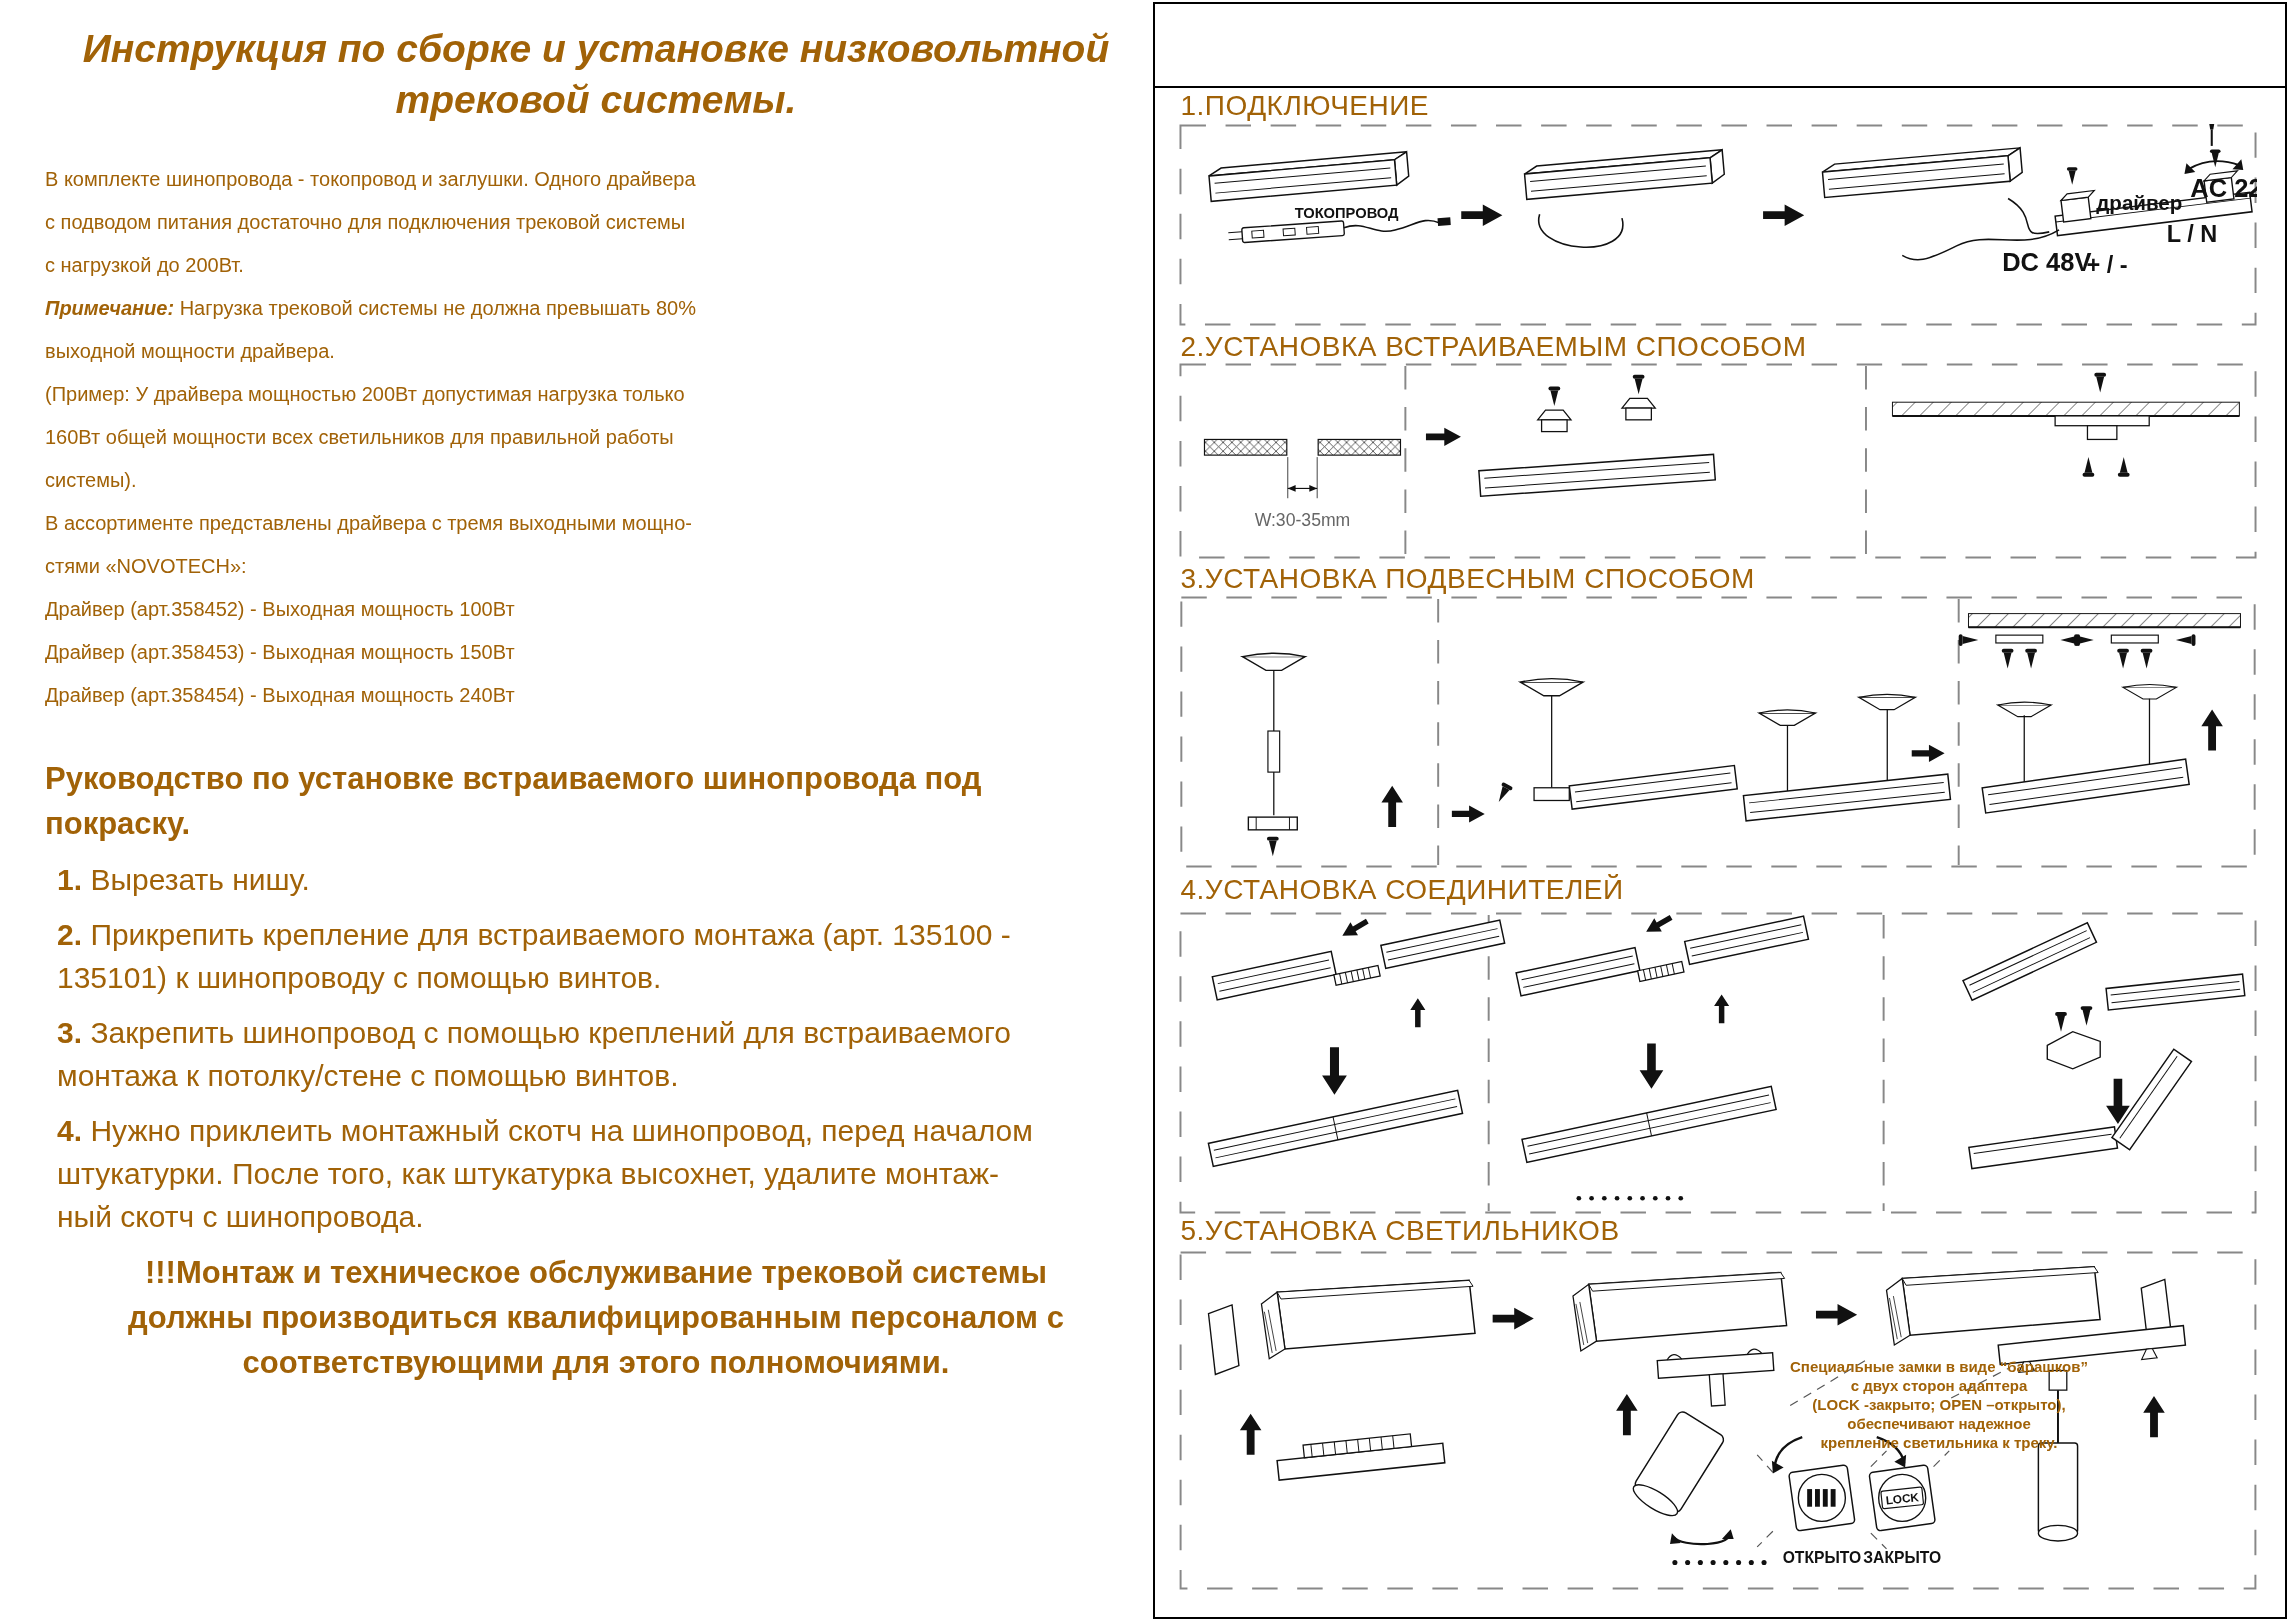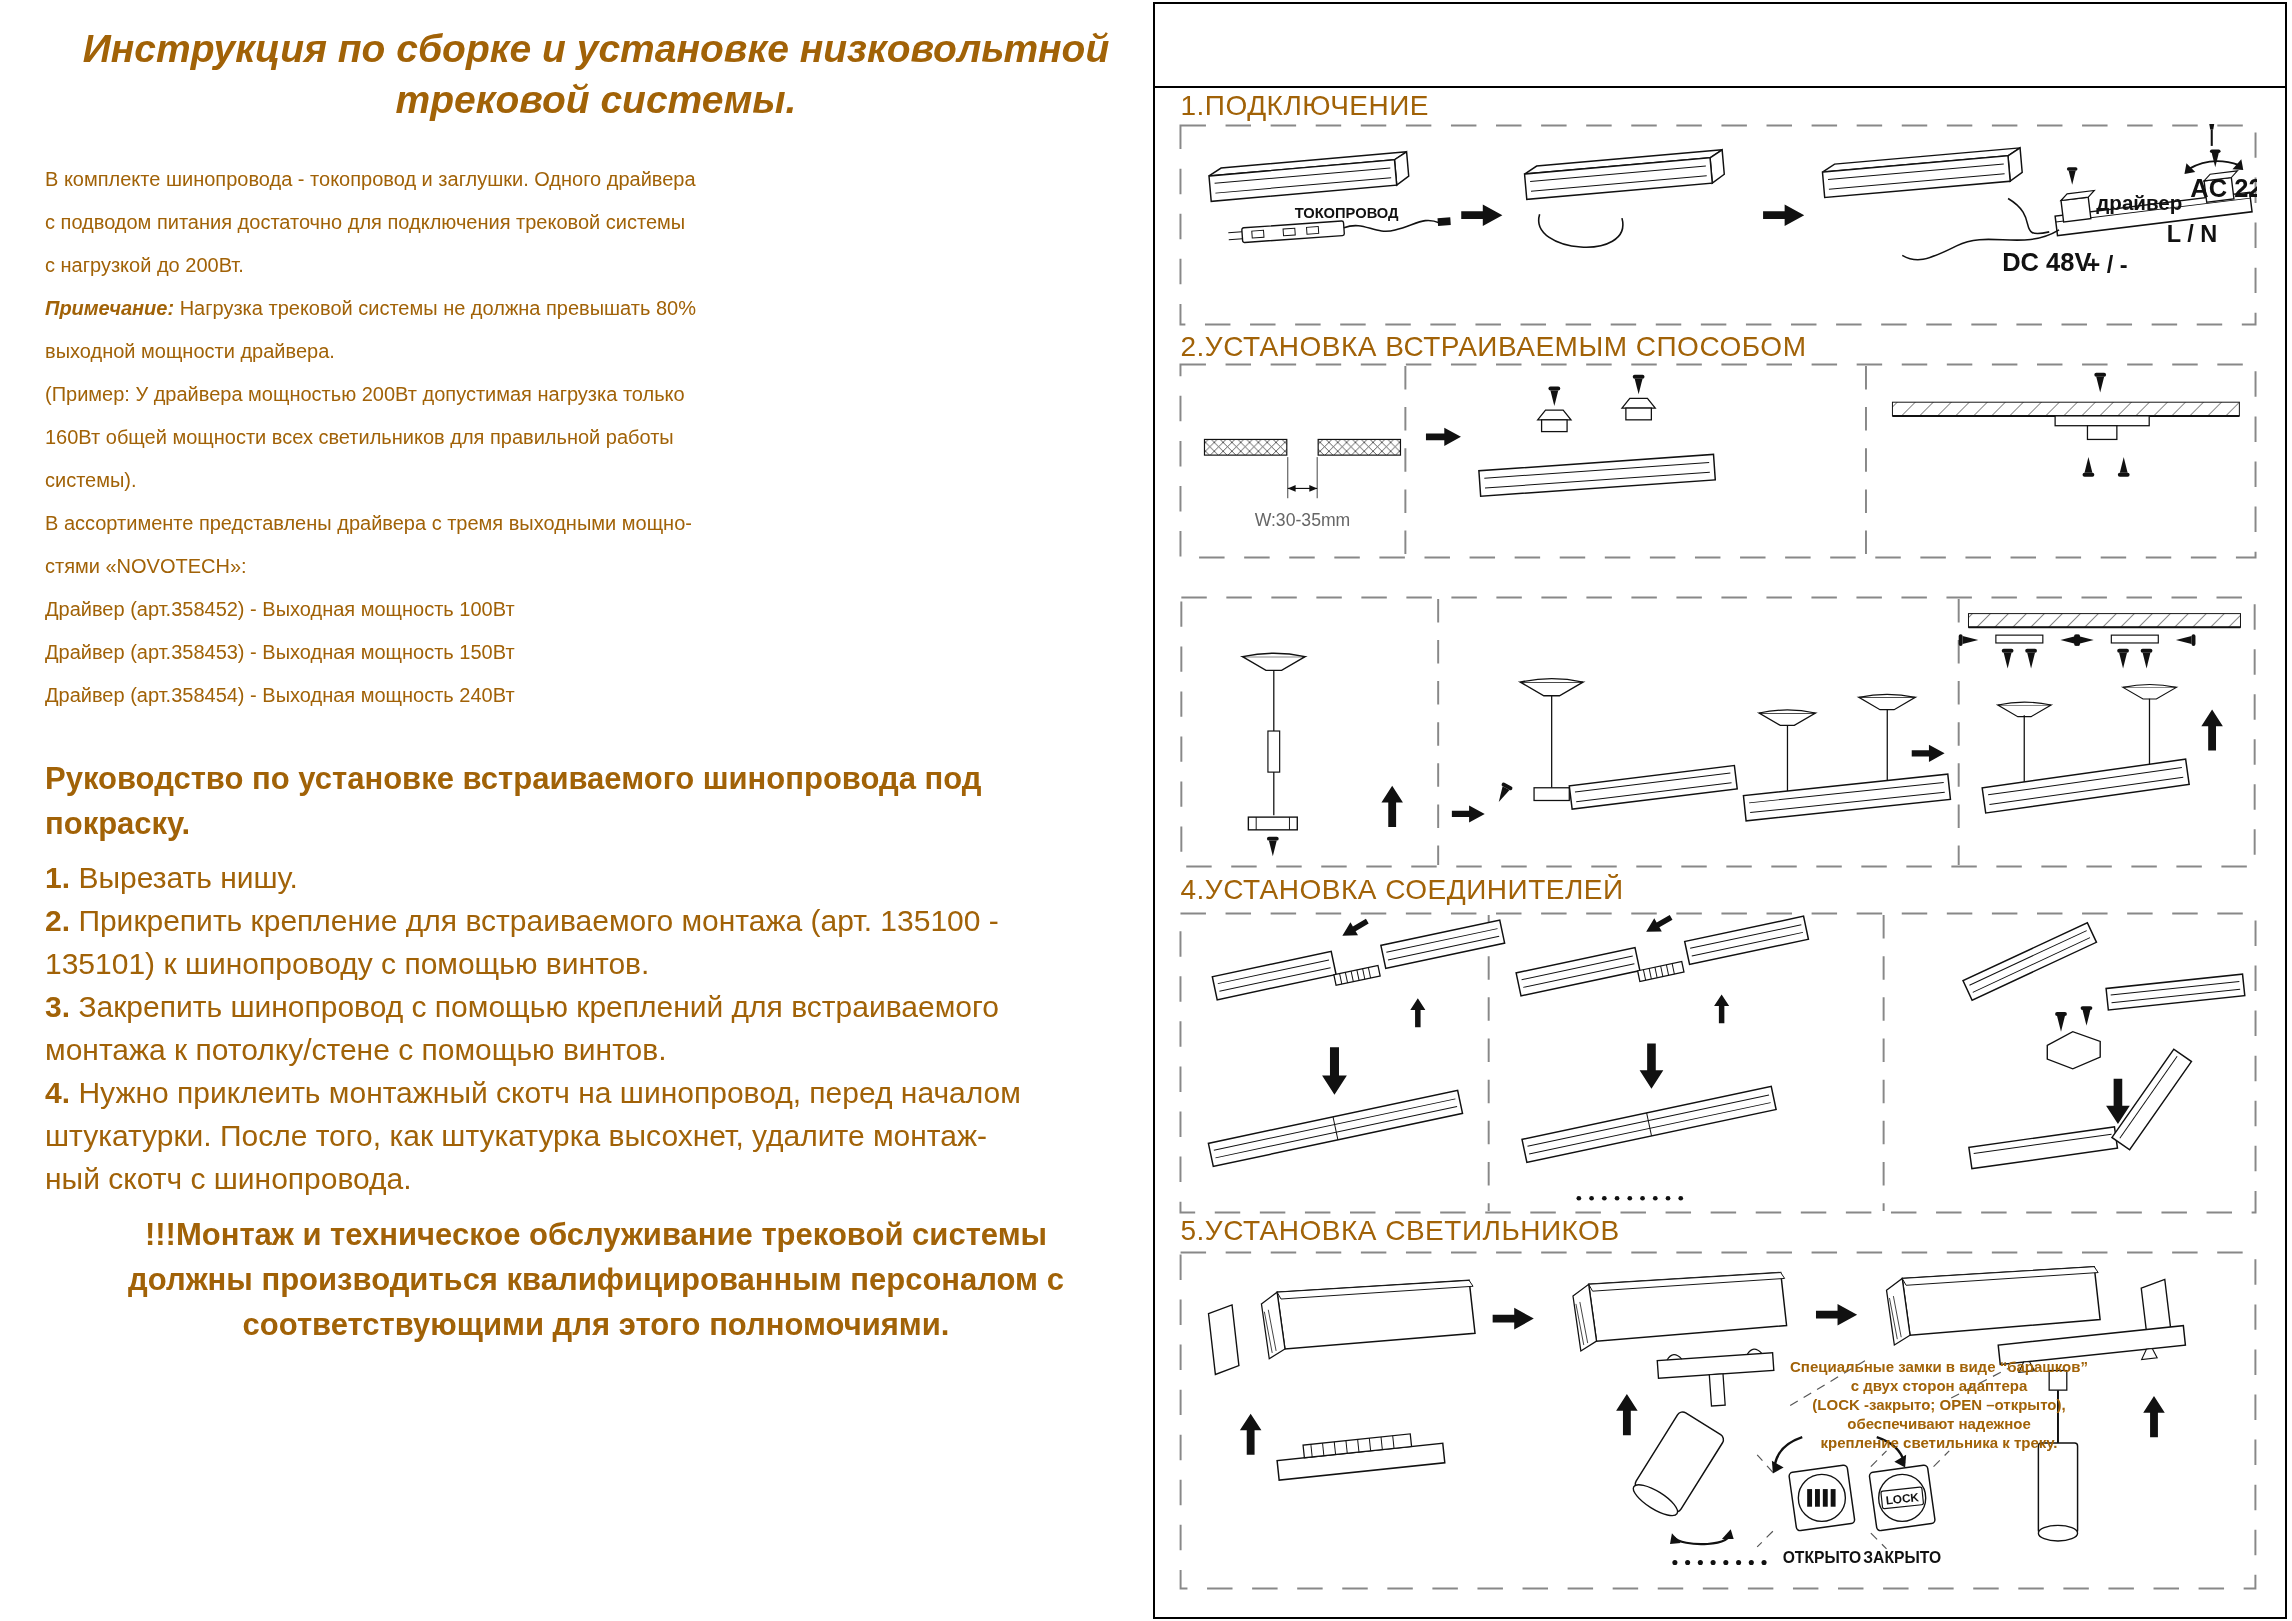--- a/index.html
+++ b/index.html
@@ -6,21 +6,21 @@
   #page{position:relative;width:2293px;height:1621px;background:#fff;overflow:hidden;
         font-family:"Liberation Sans",sans-serif;color:#a16207}
   
   .left{position:absolute;left:45px;top:13.7px;width:1102px}
   .doc-title{font-size:39px;font-weight:bold;font-style:italic;text-align:center;
              line-height:51px;margin:9.8px 0 33px;white-space:pre-line}
   .body-p{font-size:20px;line-height:43px;margin:0;white-space:pre-line}
   .note-label{font-weight:bold;font-style:italic}
   .guide-h{font-size:31px;font-weight:bold;text-align:left;line-height:45px;
            margin:39px 0 9.8px;white-space:pre-line}
-  .step{font-size:30px;line-height:43px;margin:0;white-space:pre-line}
+  .step{font-size:30px;line-height:43px;margin:12px;white-space:pre-line}
   .warning{font-size:31px;font-weight:bold;text-align:center;line-height:45px;
            margin:11.8px 0 0;white-space:pre-line}
   
   .panel{position:absolute;left:1153px;top:2px;width:1130px;height:1613px;border:2px solid #000;background:#fff}
   .panel-rule{position:absolute;left:0;right:0;top:82px;border-top:2px solid #000}
   .sec-title{position:absolute;left:25.5px;font-size:28px;letter-spacing:0.5px;white-space:nowrap}
   .sec-box{position:absolute;left:23.5px;width:1078px}
   svg text{font-family:"Liberation Sans",sans-serif}
   .lb{font-weight:bold;fill:#111}
   .thin{fill:#666;font-weight:normal}
@@ -209,20 +209,21 @@
         <line x1="728" y1="54" x2="1082" y2="54" stroke="#111" stroke-width="2"></line>
         <g transform="translate(894,54)">
           <rect x="0" y="0" width="96" height="10" fill="#fff" stroke="#111" stroke-width="1.3"></rect>
           <rect x="33" y="10" width="30" height="14" fill="#fff" stroke="#111" stroke-width="1.3"></rect>
         </g>
         <use href="#scr" transform="translate(922,116) scale(1,-1)"></use>
         <use href="#scr" transform="translate(958,116) scale(1,-1)"></use>
       </g>
     </svg>
 
+    <div class="sec-title" style="top:559px">3.УСТАНОВКА ПОДВЕСНЫМ СПОСОБОМ</div>
     <svg class="sec-box" style="top:592px;height:272px" width="1078" height="272" viewBox="0 0 1100 278">
       <rect x="1.5" y="1.5" width="1097" height="275" fill="none" stroke="#888" stroke-width="2" stroke-dasharray="26 20"></rect>
       <line x1="264" y1="3" x2="264" y2="275" stroke="#888" stroke-width="2" stroke-dasharray="24 18"></line>
       <line x1="796" y1="3" x2="796" y2="275" stroke="#888" stroke-width="2" stroke-dasharray="24 18"></line>
       <g>
         <use href="#cnp" transform="translate(64,58)"></use>
         <line x1="96" y1="76" x2="96" y2="224" stroke="#111" stroke-width="1.3"></line>
         <rect x="90" y="138" width="12" height="42" fill="#fff" stroke="#111" stroke-width="1.2"></rect>
         <use href="#clmp" transform="translate(70,226)"></use>
         <use href="#scr" transform="translate(89,246)"></use>

